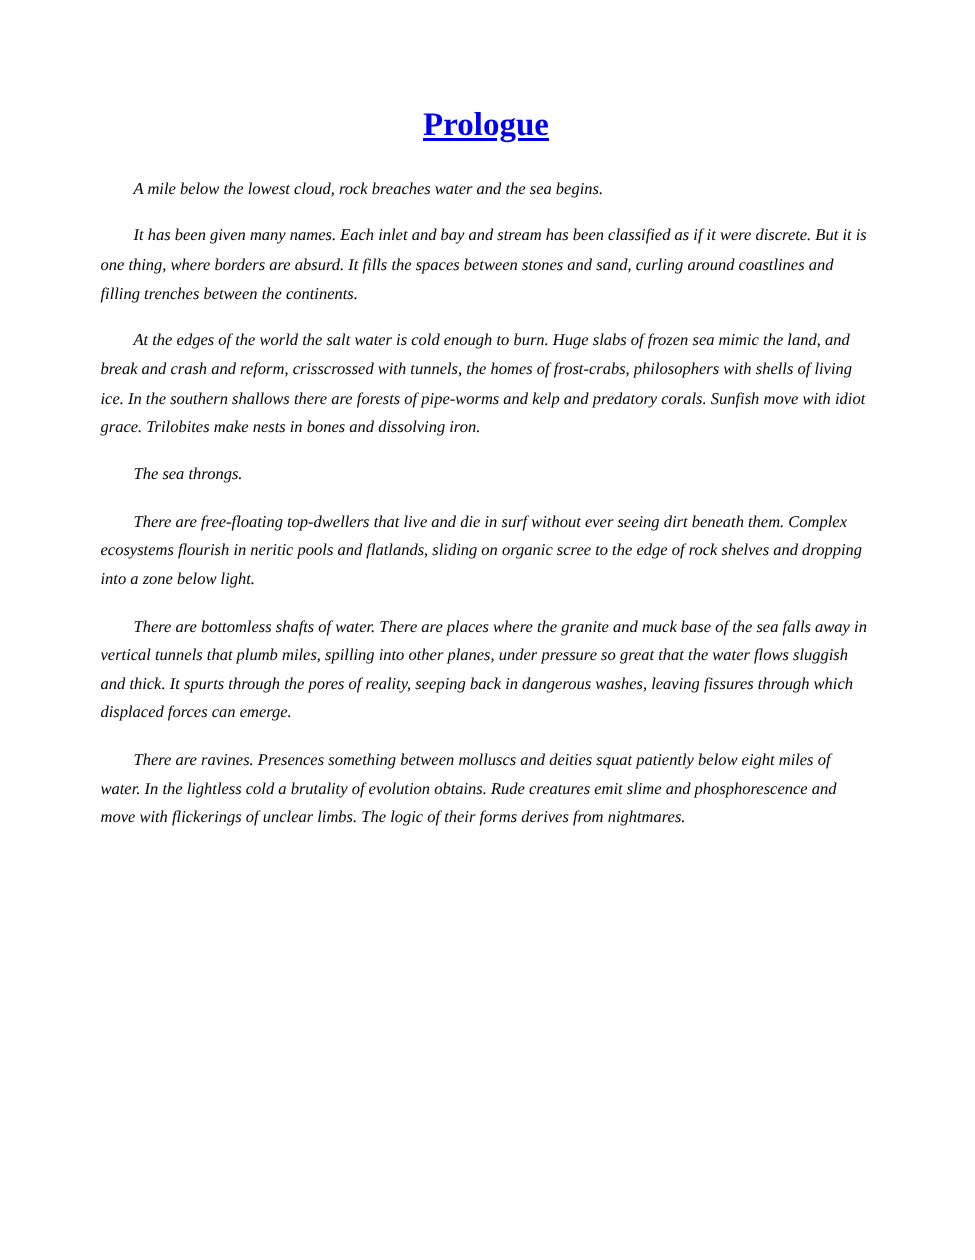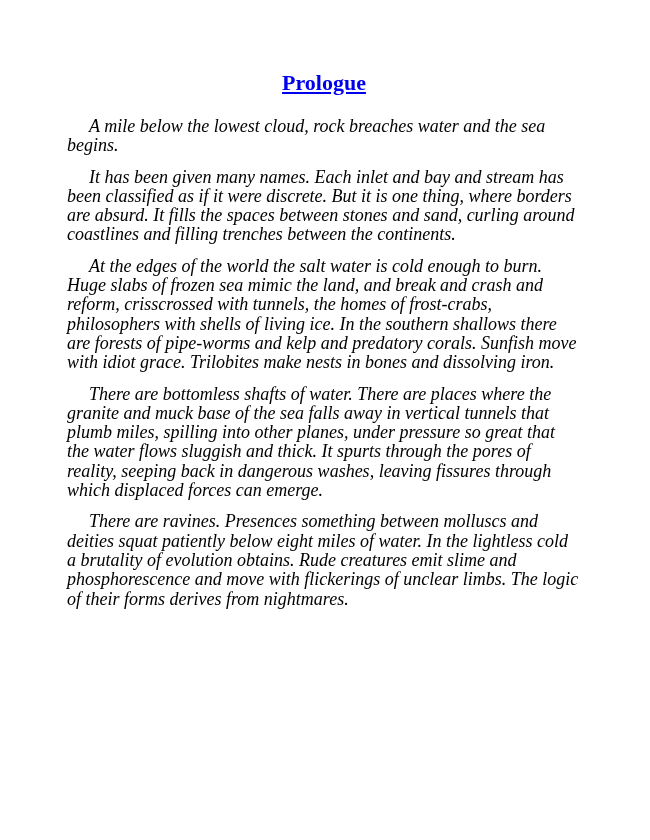--- a/index.html
+++ b/index.html
@@ -29,33 +29,35 @@
   }
   h1.chapter-title a {
     color: #0000EE;
     text-decoration: underline;
     cursor: pointer;
   }
   .chapter-body p {
     margin: 0 0 12px 0;
     padding: 0;
     font-style: italic;
-    font-size: 18px;
+    font-size: 11px;
     line-height: 19.3px;
     text-indent: 22px;
     text-align: left;
     color: #000000;
   }
 </style>
 </head>
 <body>
 
 <div class="page">
   <h1 class="chapter-title"><a>Prologue</a></h1>
 
   <div class="chapter-body">
     <p>A mile below the lowest cloud, rock breaches water and the sea begins.</p>
     <p>It has been given many names. Each inlet and bay and stream has been classified as if it were discrete. But it is one thing, where borders are absurd. It fills the spaces between stones and sand, curling around coastlines and filling trenches between the continents.</p>
     <p>At the edges of the world the salt water is cold enough to burn. Huge slabs of frozen sea mimic the land, and break and crash and reform, crisscrossed with tunnels, the homes of frost-crabs, philosophers with shells of living ice. In the southern shallows there are forests of pipe-worms and kelp and predatory corals. Sunfish move with idiot grace. Trilobites make nests in bones and dissolving iron.</p>
+    <p>The sea throngs.</p>
+    <p>There are free-floating top-dwellers that live and die in surf without ever seeing dirt beneath them. Complex ecosystems flourish in neritic pools and flatlands, sliding on organic scree to the edge of rock shelves and dropping into a zone below light.</p>
     <p>There are bottomless shafts of water. There are places where the granite and muck base of the sea falls away in vertical tunnels that plumb miles, spilling into other planes, under pressure so great that the water flows sluggish and thick. It spurts through the pores of reality, seeping back in dangerous washes, leaving fissures through which displaced forces can emerge.</p>
     <p>There are ravines. Presences something between molluscs and deities squat patiently below eight miles of water. In the lightless cold a brutality of evolution obtains. Rude creatures emit slime and phosphorescence and move with flickerings of unclear limbs. The logic of their forms derives from nightmares.</p>
   </div>
 </div>
 
 </body></html>

